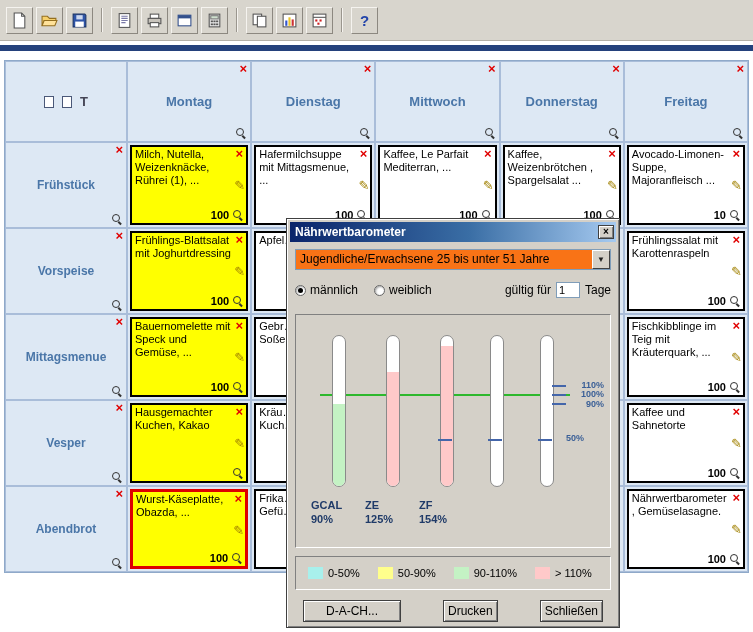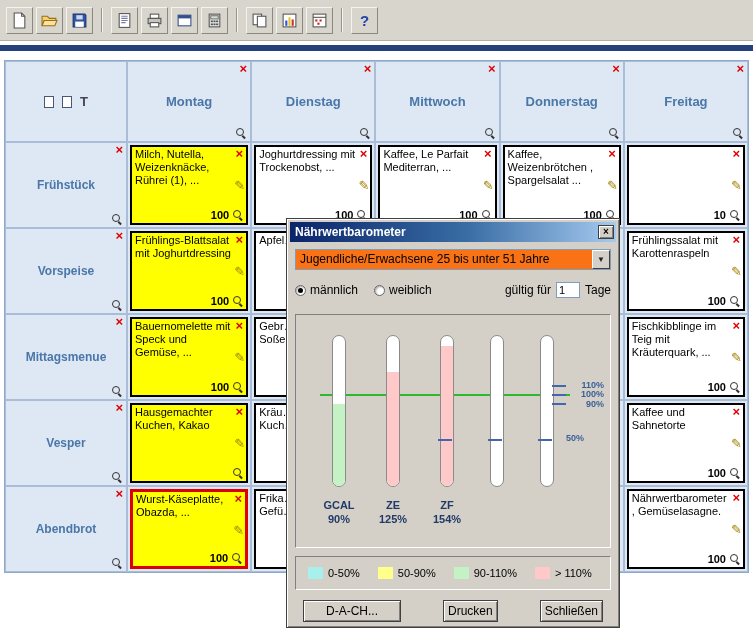--- a/index.html
+++ b/index.html
@@ -65,21 +65,21 @@
   .gultig-group{margin-left:auto;display:flex;align-items:center;gap:5px}
   .gultig-input{width:24px;height:16px;border:1px solid #7f9db9;font-size:11px;padding:0 2px;font-family:inherit}
 
   .chart{position:relative;margin-top:16px;height:234px;border:1px solid;border-color:#808080 #fff #fff #808080;background:#d4d0c8}
   .bar{position:absolute;top:20px;width:14px;height:152px;background:#fff;border:1px solid #8a8a8a;border-radius:7px;overflow:hidden}
   .bar-fill{position:absolute;bottom:0;left:0;right:0;height:0}
   .ref-line{position:absolute;left:24px;top:79px;width:250px;height:2px;background:#2db82d}
   .dash{position:absolute;width:14px;height:2px;background:#4466aa}
   .tick{position:absolute;right:6px;font-size:9px;line-height:9px;font-weight:bold;color:#3a5f97}
   .tick50{right:26px}
-  .cat{position:absolute;top:183px;width:56px;text-align:center;font-weight:bold;font-size:11px;color:#1f3a68;line-height:14px}
+  .cat{position:absolute;top:183px;width:56px;font-weight:bold;font-size:11px;color:#1f3a68;line-height:14px}
   .cat span{display:block}
 
   .legend{margin-top:8px;height:34px;border:1px solid;border-color:#808080 #fff #fff #808080;
           display:flex;align-items:center;padding-left:12px;gap:18px;font-size:11px}
   .leg-item{display:flex;align-items:center;gap:5px}
   .swatch{width:15px;height:12px;display:inline-block}
 
   .dlg-buttons{display:flex;margin-top:10px;padding:0 8px;justify-content:space-between}
   .btn{height:22px;background:#d4d0c8;border:1px solid #404040;font-size:12px;font-family:inherit;padding:0 4px;
        box-shadow:inset 1px 1px 0 #fff,inset -1px -1px 0 #808080;cursor:default}
@@ -223,21 +223,21 @@
         <span class="pencil">✎</span>
         <div class="val">
             <span class="vnum">100</span>
             <span class="mag"></span>
           </div>
       </div>
     </div>
     <div class="cell">
       <div class="meal">
         <span class="x">×</span>
-        <div class="mtext">Joghurtdressing mit Trockenobst, ...</div>
+        <div class="mtext">Hafermilchsuppe mit Mittagsmenue, ...</div>
         <span class="pencil">✎</span>
         <div class="val">
             <span class="vnum">100</span>
             <span class="mag"></span>
           </div>
       </div>
     </div>
     <div class="cell">
       <div class="meal">
         <span class="x">×</span>
@@ -256,20 +256,21 @@
         <span class="pencil">✎</span>
         <div class="val">
             <span class="vnum">100</span>
             <span class="mag"></span>
           </div>
       </div>
     </div>
     <div class="cell">
       <div class="meal">
         <span class="x">×</span>
+        <div class="mtext">Avocado-Limonen-Suppe, Majoranfleisch ...</div>
         <span class="pencil">✎</span>
         <div class="val">
             <span class="vnum">10</span>
             <span class="mag"></span>
           </div>
       </div>
     </div>
 
     <div class="cell lcell">
       <span class="x">×</span>

